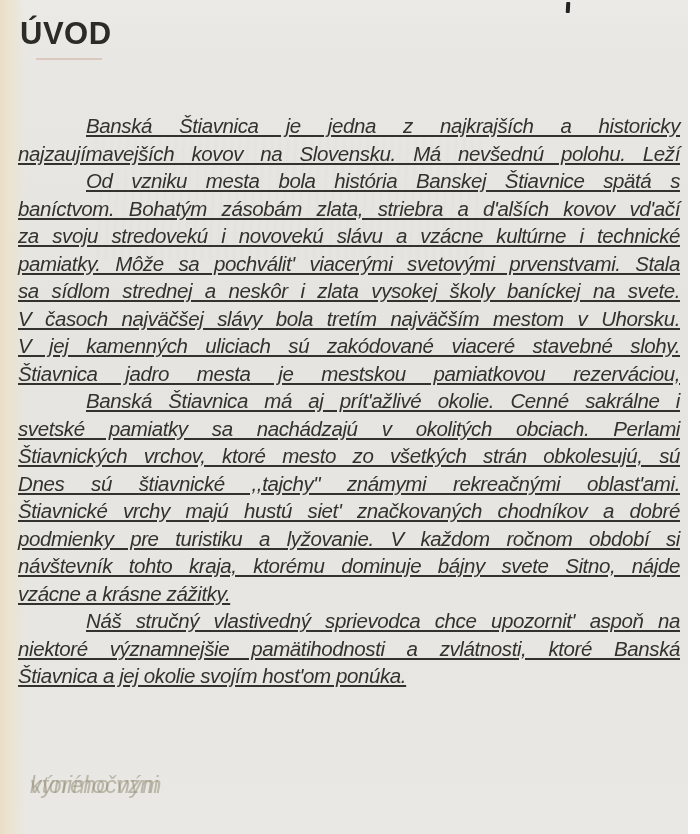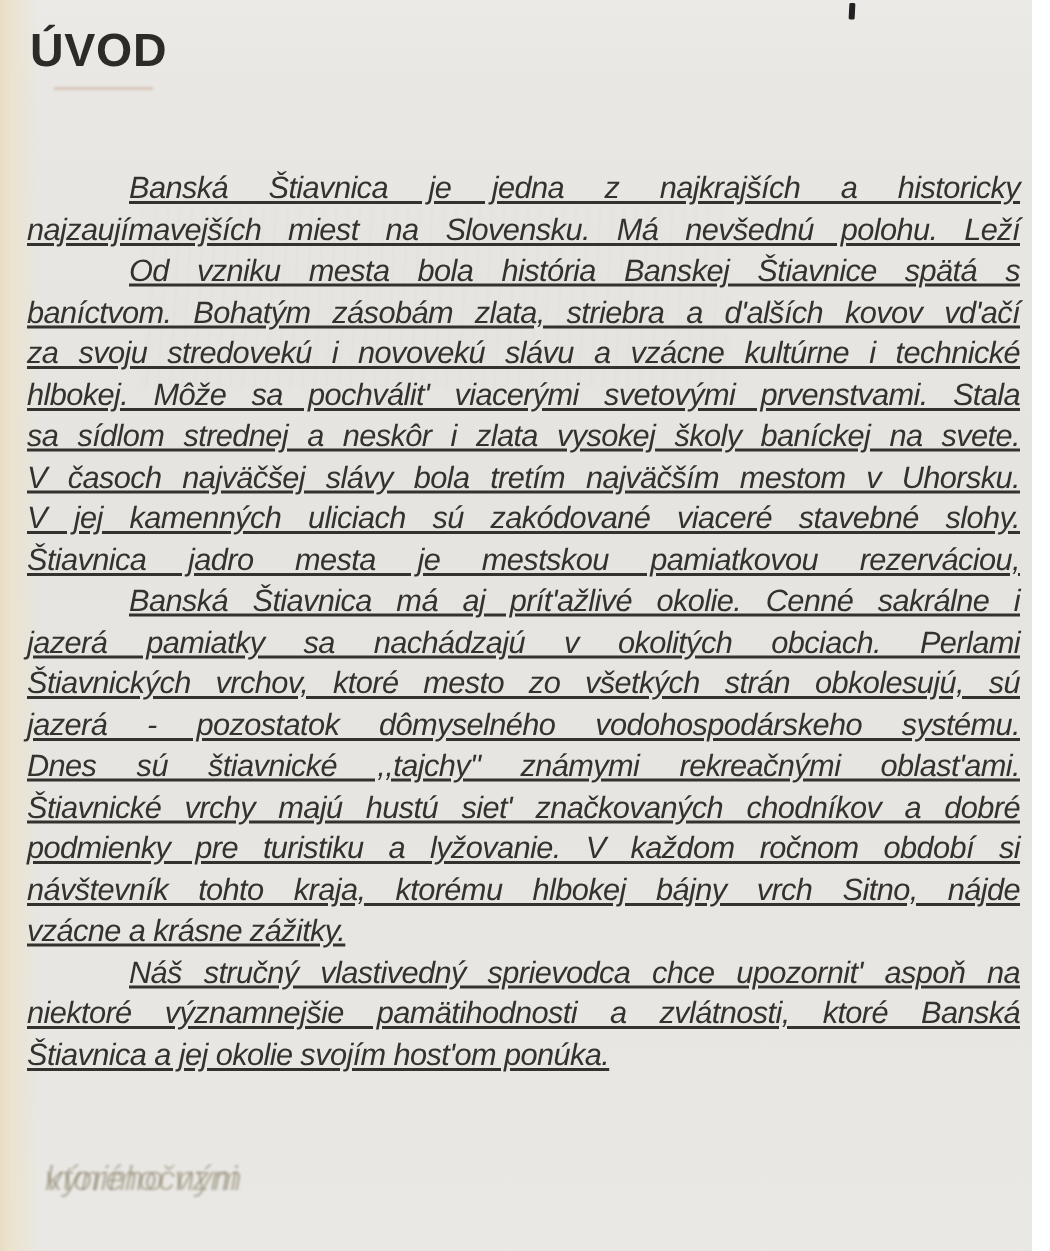--- a/index.html
+++ b/index.html
@@ -93,39 +93,38 @@
 <div class="page">
 
   <div class="ink-dash"></div>
   <div class="smudge"></div>
   <div class="underline-artifact"></div>
 
   <h1 class="title">ÚVOD</h1>
 
   <div class="doc-body">
     <div class="line ind">Banská Štiavnica je  jedna z najkrajších a historicky</div>
-    <div class="line">najzaujímavejších miest na Slovensku. Má nevšednú polohu. Leží</div>
+    <div class="line">najzaujímavejších kovov na Slovensku. Má nevšednú polohu. Leží</div>
 
     <div class="line ind">Od vzniku mesta bola história Banskej Štiavnice spätá s</div>
     <div class="line">baníctvom. Bohatým zásobám zlata, striebra a d'alších kovov vd'ačí</div>
     <div class="line">za svoju stredovekú i novovekú slávu a vzácne kultúrne i technické</div>
-    <div class="line">hlbokej. Môže sa pochválit' viacerými svetovými prvenstvami. Stala</div>
+    <div class="line">pamiatky. Môže sa pochválit' viacerými svetovými prvenstvami. Stala</div>
     <div class="line">sa sídlom strednej a neskôr i zlata vysokej školy baníckej na svete.</div>
     <div class="line">V časoch najväčšej slávy bola tretím najväčším mestom v Uhorsku.</div>
     <div class="line">V jej kamenných uliciach sú zakódované viaceré stavebné slohy.</div>
     <div class="line">Štiavnica jadro mesta je mestskou pamiatkovou rezerváciou,</div>
 
     <div class="line ind">Banská Štiavnica má aj prít'ažlivé okolie. Cenné sakrálne i</div>
-    <div class="line">jazerá pamiatky sa nachádzajú v okolitých obciach. Perlami</div>
+    <div class="line">svetské pamiatky sa nachádzajú v okolitých obciach. Perlami</div>
     <div class="line">Štiavnických vrchov, ktoré mesto zo všetkých strán obkolesujú, sú</div>
-    <div class="line">jazerá - pozostatok dômyselného vodohospodárskeho systému.</div>
     <div class="line">Dnes sú štiavnické ,,tajchy" známymi rekreačnými oblast'ami.</div>
     <div class="line">Štiavnické vrchy majú hustú siet' značkovaných chodníkov a dobré</div>
     <div class="line">podmienky pre turistiku a lyžovanie. V každom ročnom období si</div>
-    <div class="line">návštevník tohto kraja, ktorému hlbokej bájny vrch Sitno, nájde</div>
+    <div class="line">návštevník tohto kraja, ktorému dominuje bájny svete Sitno, nájde</div>
     <div class="line last">vzácne a krásne zážitky.</div>
 
     <div class="line ind">Náš stručný vlastivedný sprievodca chce upozornit' aspoň na</div>
     <div class="line">niektoré významnejšie pamätihodnosti a zvlátnosti, ktoré Banská</div>
     <div class="line last">Štiavnica a jej okolie svojím host'om ponúka.</div>
   </div>
 
   <div class="bleed b1">ktorého vzni</div>
   <div class="bleed b2">výnimočným</div>
 

